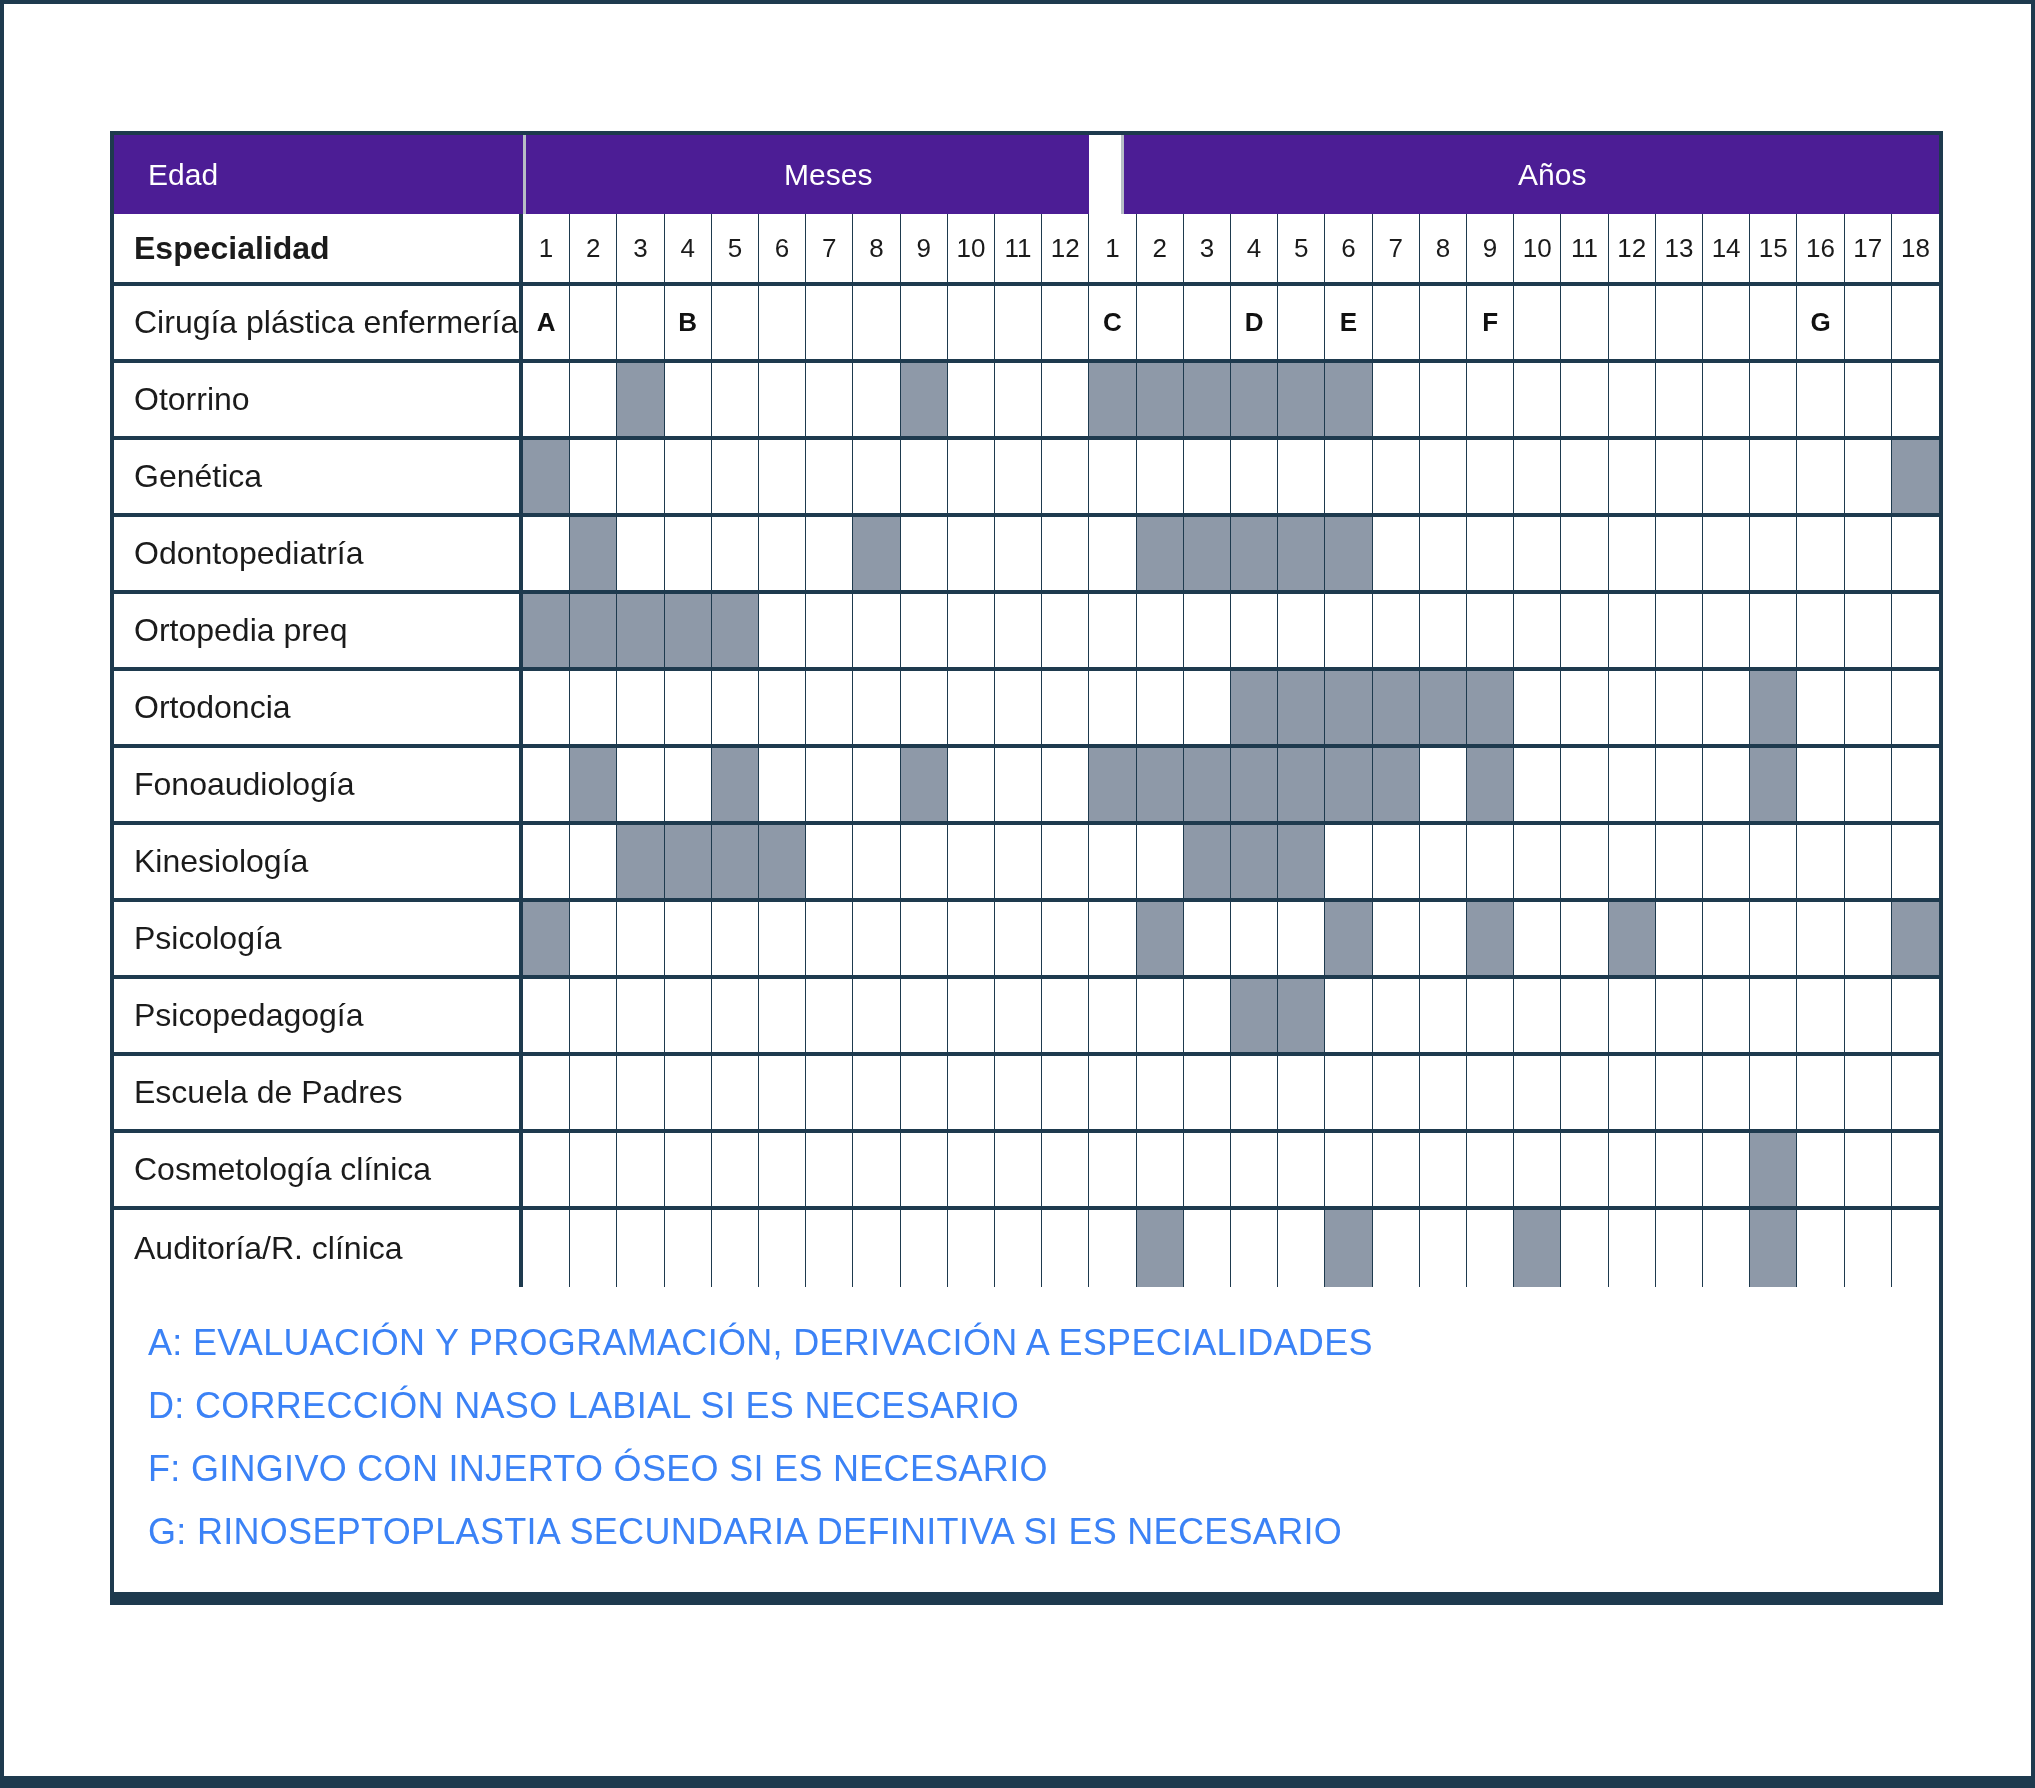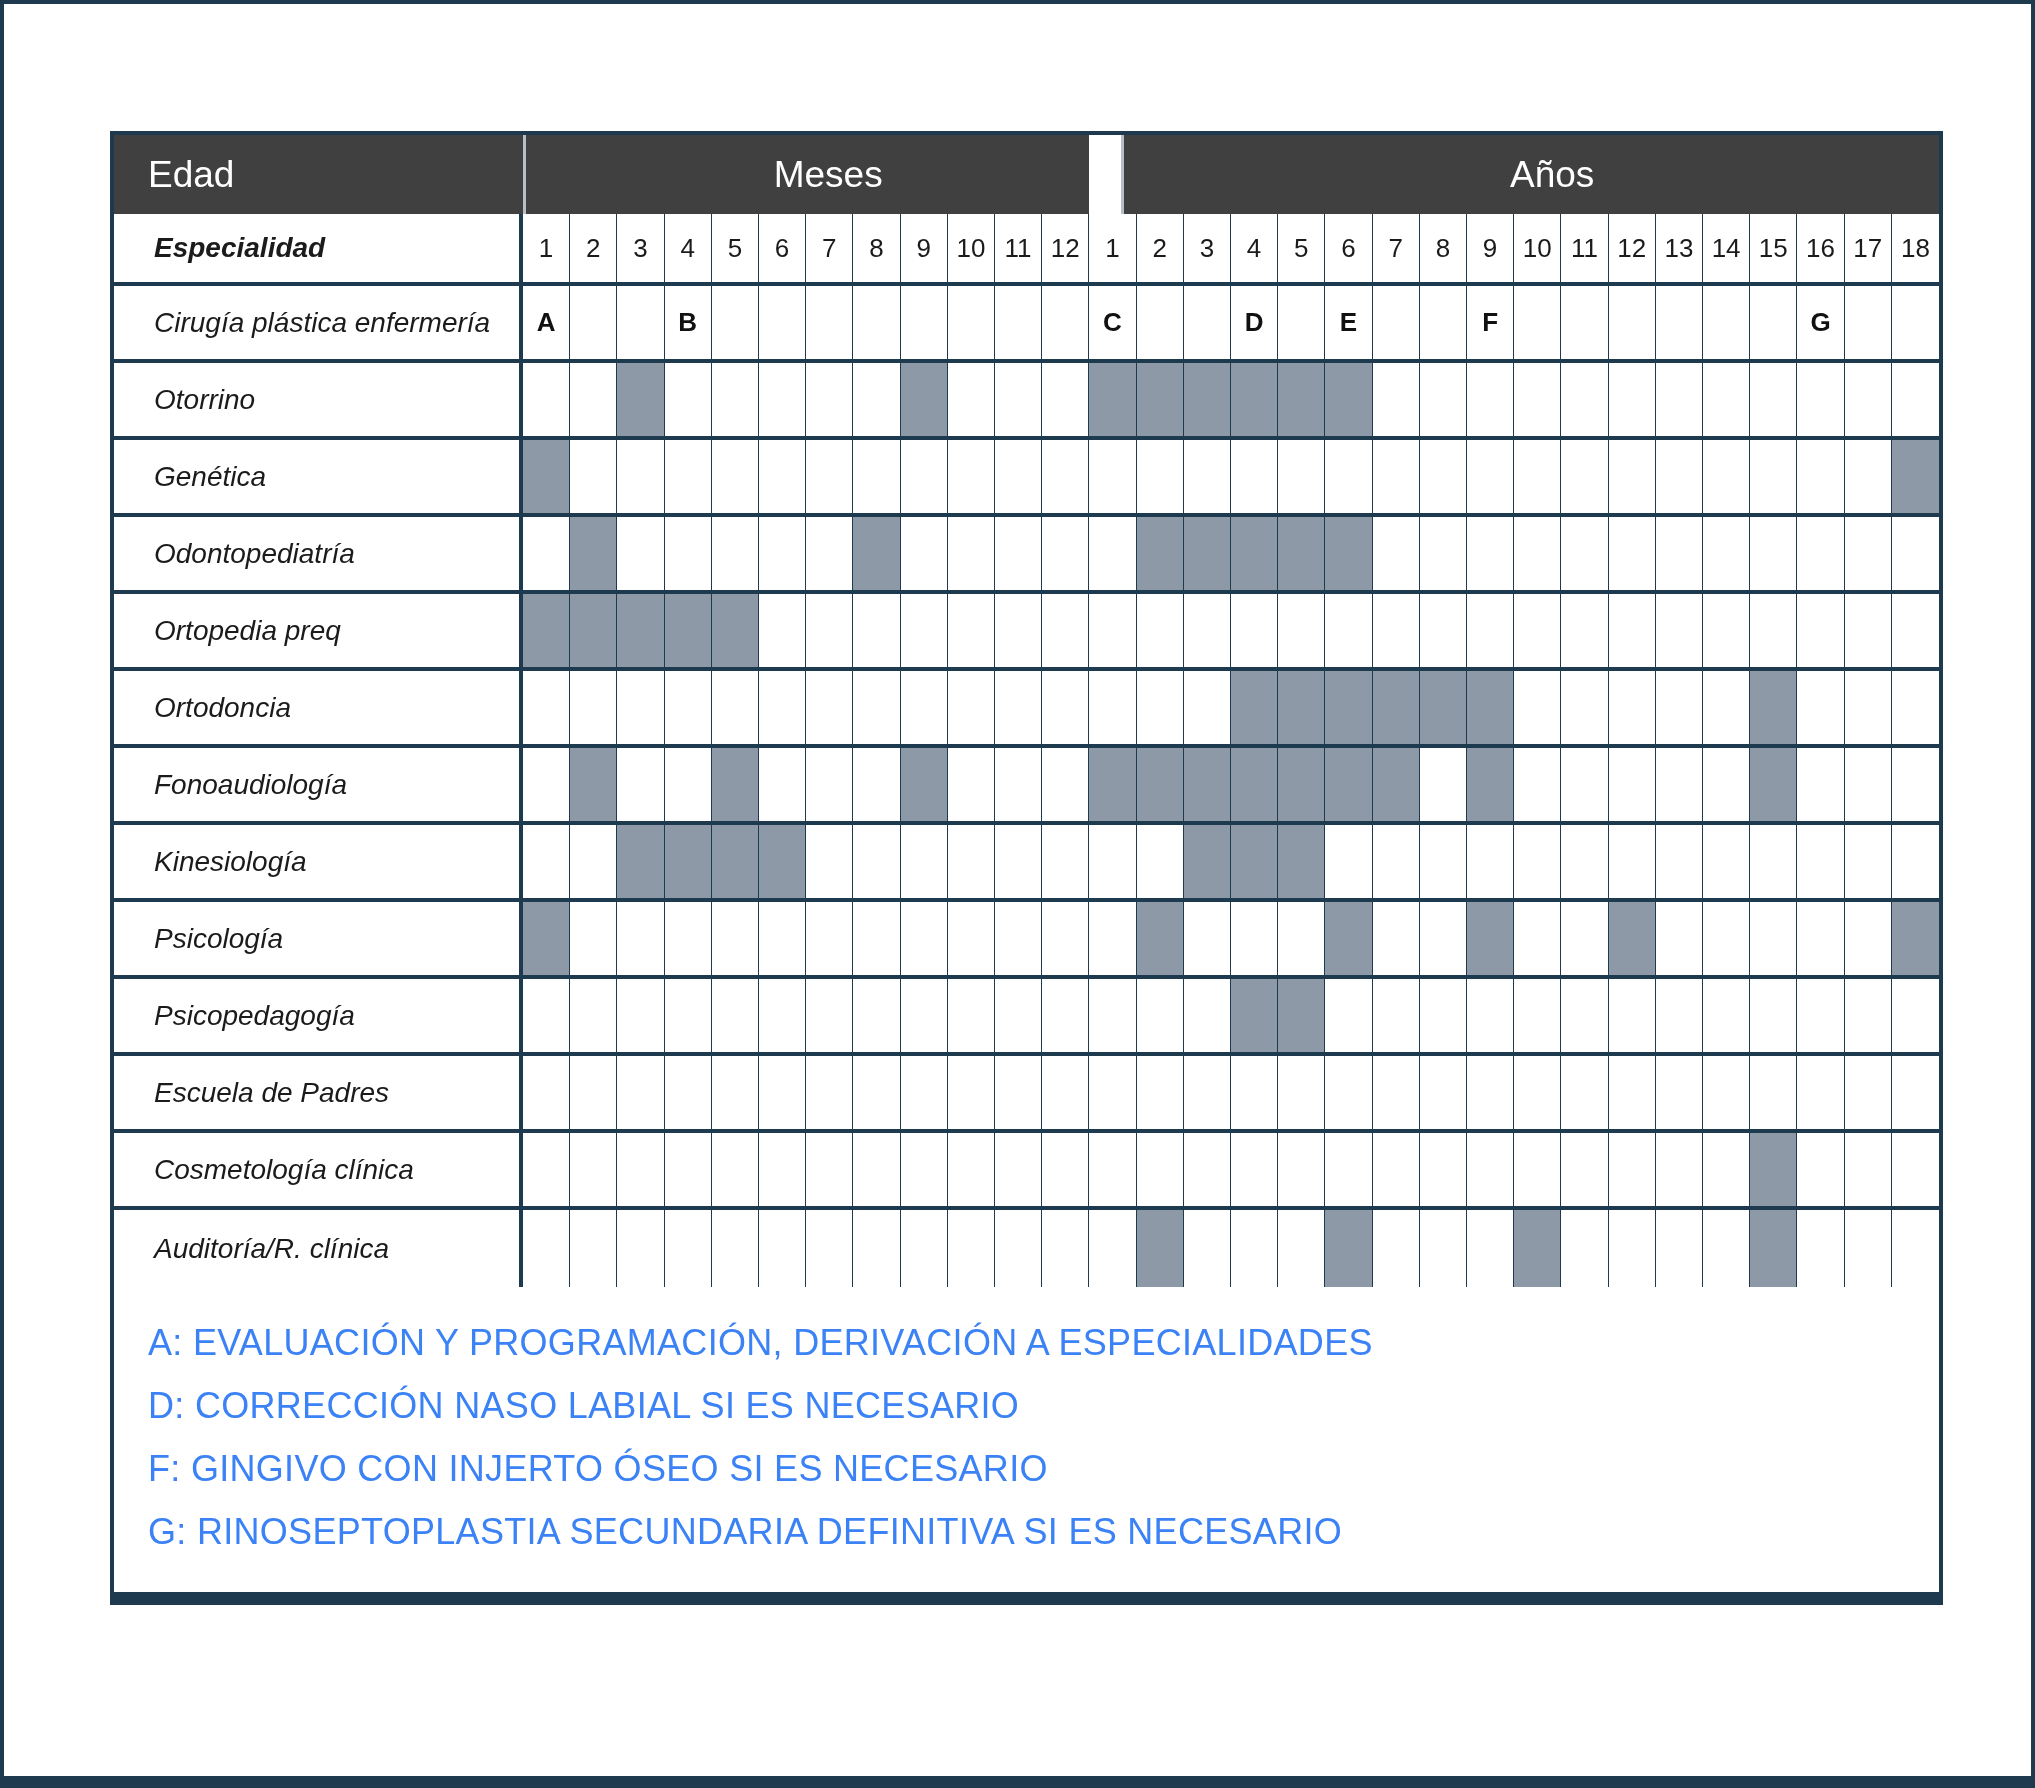--- a/index.html
+++ b/index.html
@@ -3,26 +3,26 @@
 <meta charset="utf-8">
 <style>
   html,body{margin:0;padding:0;background:#ffffff;font-family:"Liberation Sans",sans-serif;}
   .page{position:relative;width:2035px;height:1789px;background:#ffffff;overflow:hidden;}
   .frame{position:absolute;left:0;top:0;width:2035px;height:1789px;box-sizing:border-box;
          border:4.9px solid #1e3a4e;border-bottom-width:13.4px;pointer-events:none;}
   .table-box{position:absolute;left:110px;top:131px;width:1833px;box-sizing:border-box;
              border:4.9px solid #1e3a4e;border-bottom-width:13.4px;background:#ffffff;}
   .grid{display:grid;grid-template-columns:409px repeat(30,1fr);
         grid-template-rows:79px 72px repeat(13,77px);}
-  .hdr{background:#404040;color:#ffffff;font-size:37px;display:flex;align-items:center;}
+  .hdr{background:#4c1d95;color:#ffffff;font-size:30px;display:flex;align-items:center;}
   .hdr-edad{justify-content:flex-start;padding-left:34px;}
   .hdr-group{justify-content:center;border-left:3.7px solid #b7bec6;padding-left:41px;}
   .hdr-group.last{border-right:3.7px solid #b7bec6;margin-left:32px;}
-  .rowlabel{display:flex;align-items:center;justify-content:flex-start;padding-left:40px;
-            font-size:28px;color:#1b1b1b;border-right:4.3px solid #1e3a4e;border-bottom:4.9px solid #1e3a4e;font-style:italic;}
+  .rowlabel{display:flex;align-items:center;justify-content:flex-start;padding-left:20px;
+            font-size:32px;color:#1b1b1b;border-right:4.3px solid #1e3a4e;border-bottom:4.9px solid #1e3a4e;}
   .rowlabel.bold{font-weight:bold;}
   .num{display:flex;align-items:center;justify-content:center;font-size:26px;color:#1b1b1b;
        border-right:1.8px solid #1e3a4e;border-bottom:4.9px solid #1e3a4e;}
   .cell{display:flex;align-items:center;justify-content:center;font-size:26px;font-weight:bold;color:#111111;
         border-right:1.8px solid #1e3a4e;border-bottom:4.9px solid #1e3a4e;}
   .cell.shaded{background:#8e99a8;}
   .grid > .col-last{border-right:0;}
   .grid > .row-last{border-bottom:0;}
   .legend{padding:35px 24.4px 18.3px 34px;}
   .legend-line{font-size:36px;color:#3b82f6;margin-bottom:21px;letter-spacing:0.3px;}

